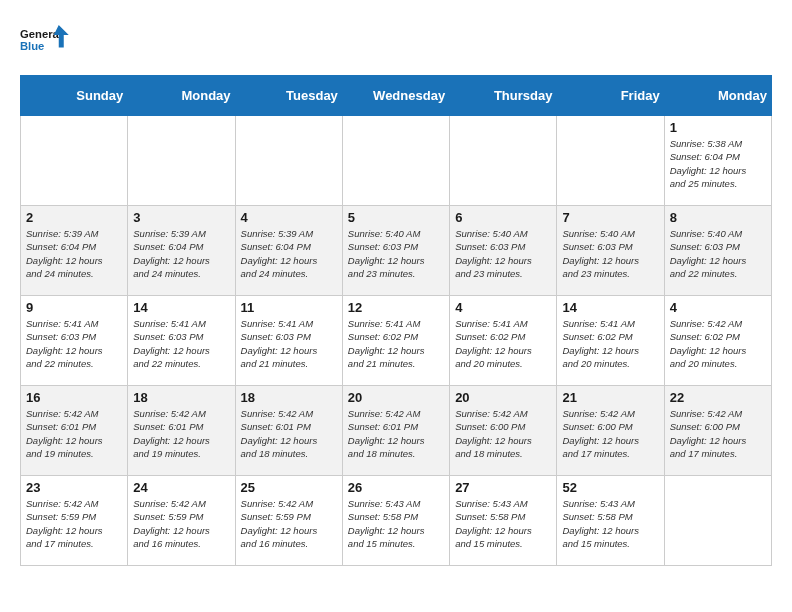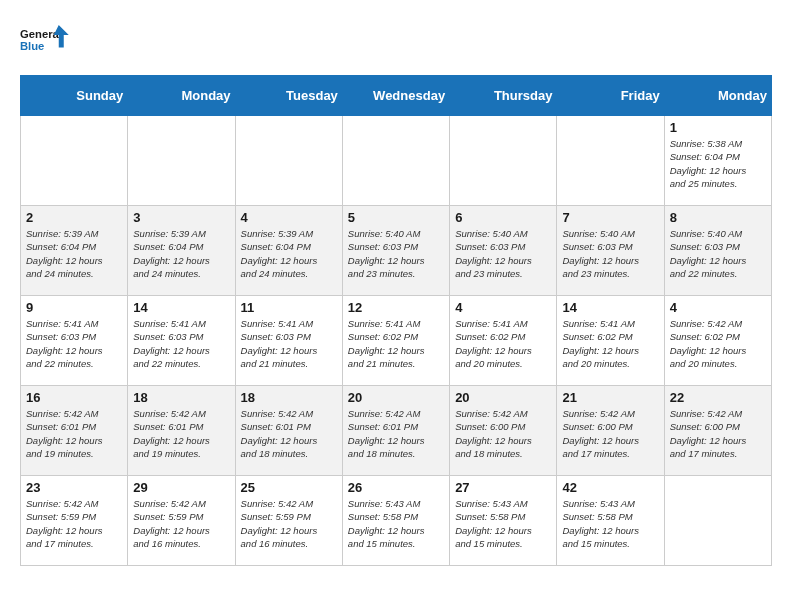--- a/index.html
+++ b/index.html
@@ -210,36 +210,36 @@
             <div class="day-number">22</div>
             <div class="day-info">Sunrise: 5:42 AM<br>Sunset: 6:00 PM<br>Daylight: 12 hours<br>and 17 minutes.</div>
           </td>
         </tr>
         <tr class="row-even">
           <td>
             <div class="day-number">23</div>
             <div class="day-info">Sunrise: 5:42 AM<br>Sunset: 5:59 PM<br>Daylight: 12 hours<br>and 17 minutes.</div>
           </td>
           <td>
-            <div class="day-number">29</div>
+            <div class="day-number">24</div>
             <div class="day-info">Sunrise: 5:42 AM<br>Sunset: 5:59 PM<br>Daylight: 12 hours<br>and 16 minutes.</div>
           </td>
           <td>
             <div class="day-number">25</div>
             <div class="day-info">Sunrise: 5:42 AM<br>Sunset: 5:59 PM<br>Daylight: 12 hours<br>and 16 minutes.</div>
           </td>
           <td>
             <div class="day-number">26</div>
             <div class="day-info">Sunrise: 5:43 AM<br>Sunset: 5:58 PM<br>Daylight: 12 hours<br>and 15 minutes.</div>
           </td>
           <td>
             <div class="day-number">27</div>
             <div class="day-info">Sunrise: 5:43 AM<br>Sunset: 5:58 PM<br>Daylight: 12 hours<br>and 15 minutes.</div>
           </td>
           <td>
-            <div class="day-number">42</div>
+            <div class="day-number">52</div>
             <div class="day-info">Sunrise: 5:43 AM<br>Sunset: 5:58 PM<br>Daylight: 12 hours<br>and 15 minutes.</div>
           </td>
           <td class="empty-cell"></td>
         </tr>
       </tbody>
   </table>
 </div>
 
 </body></html>

